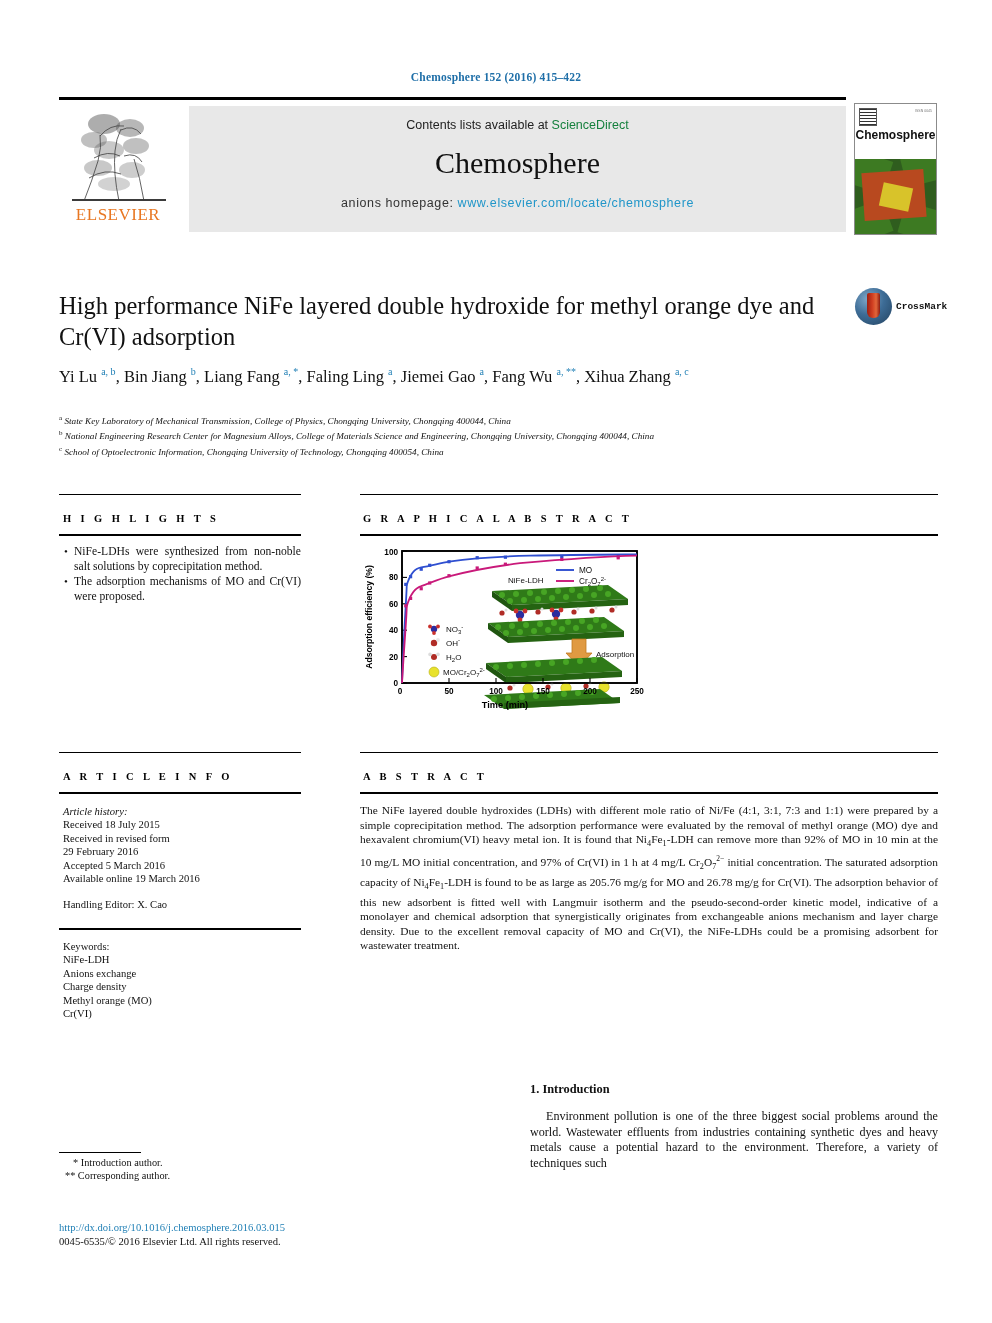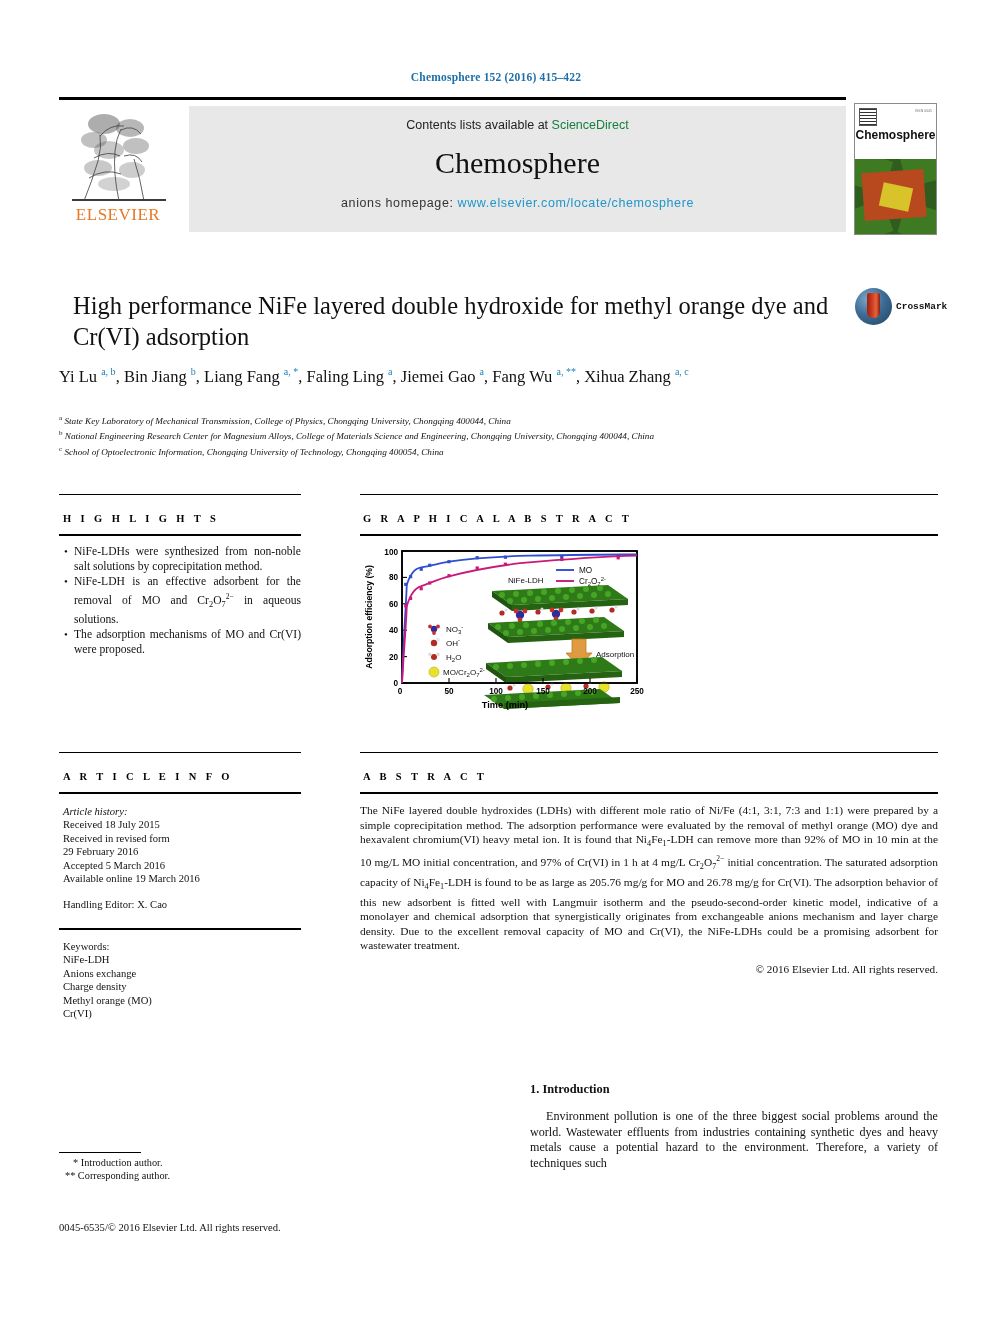--- a/index.html
+++ b/index.html
@@ -63,21 +63,21 @@
      font-family:"Liberation Sans",sans-serif;}
   .cover-title{ position:absolute; left:0; top:24px; width:100%; text-align:center;
      font-family:"Liberation Sans", sans-serif; font-weight:bold; font-size:12px; color:#111;}
   .cover-img{ position:absolute; left:0; top:55px; width:100%; height:75px; background:#2f5d1e; overflow:hidden;}
   .cover-leaf{ position:absolute; background:#3d7a22; }
   .cover-orange{ position:absolute; left:8px; top:12px; width:62px; height:48px;
      background:#b8491f; transform:rotate(-4deg);}
   .cover-yellow{ position:absolute; left:26px; top:26px; width:30px; height:24px;
      background:#d8c32a; transform:rotate(12deg);}
   
-  .title-block{ position:absolute; left:73px; top:290px; width:790px;}
+  .title-block{ position:absolute; left:59px; top:290px; width:790px;}
   .paper-title{
     font-family:"Liberation Serif", serif; font-size:24.5px; line-height:31px;
     color:#111; font-weight:normal;
   }
   .crossmark{
     position:absolute; left:855px; top:288px; width:85px; height:40px;
   }
   .cm-circle{
     position:absolute; left:0; top:0; width:37px; height:37px; border-radius:50%;
     background:radial-gradient(circle at 35% 30%, #7fa8c9 0%, #3d6c96 45%, #22415e 100%);
@@ -258,21 +258,20 @@
   <div class="hr-thin" style="left:360px;top:494px;width:578px;"></div>
 
   <div class="sec-head" style="left:63px;top:513px;">H I G H L I G H T S</div>
   <div class="sec-head" style="left:363px;top:513px;">G R A P H I C A L   A B S T R A C T</div>
 
   <div class="hr-med" style="left:59px;top:534px;width:242px;"></div>
   <div class="hr-med" style="left:360px;top:534px;width:578px;"></div>
 
   <div class="highlights">
     <div class="hl-item">NiFe-LDHs were synthesized from non-noble salt solutions by coprecipitation method.</div>
-    <div class="hl-item">NiFe-LDH is an effective adsorbent for the removal of MO and Cr<sub>2</sub>O<sub>7</sub><sup class="chg">2−</sup> in aqueous solutions.</div>
     <div class="hl-item">The adsorption mechanisms of MO and Cr(VI) were proposed.</div>
   </div>
 
   <div class="ga-box">
     <svg class="chart-svg" width="290" height="168" viewBox="0 0 290 168">
 
       <rect id="plot-bg" x="42" y="8" width="235" height="132" fill="#ffffff" stroke="#000" stroke-width="1.6"></rect>
 
       <g>
 
@@ -513,28 +512,28 @@
   <div class="keywords">
     <div class="it">Keywords:</div>
     <div>NiFe-LDH</div>
     <div>Anions exchange</div>
     <div>Charge density</div>
     <div>Methyl orange (MO)</div>
     <div>Cr(VI)</div>
   </div>
 
   <div class="abstract">The NiFe layered double hydroxides (LDHs) with different mole ratio of Ni/Fe (4:1, 3:1, 7:3 and 1:1) were prepared by a simple coprecipitation method. The adsorption performance were evaluated by the removal of methyl orange (MO) dye and hexavalent chromium(VI) heavy metal ion. It is found that Ni<sub>4</sub>Fe<sub>1</sub>-LDH can remove more than 92% of MO in 10&nbsp;min at the 10&nbsp;mg/L MO initial concentration, and 97% of Cr(VI) in 1&nbsp;h at 4&nbsp;mg/L Cr<sub>2</sub>O<sub>7</sub><sup class="chg">2−</sup> initial concentration. The saturated adsorption capacity of Ni<sub>4</sub>Fe<sub>1</sub>-LDH is found to be as large as 205.76&nbsp;mg/g for MO and 26.78&nbsp;mg/g for Cr(VI). The adsorption behavior of this new adsorbent is fitted well with Langmuir isotherm and the pseudo-second-order kinetic model, indicative of a monolayer and chemical adsorption that synergistically originates from exchangeable anions mechanism and layer charge density. Due to the excellent removal capacity of MO and Cr(VI), the NiFe-LDHs could be a promising adsorbent for wastewater treatment.</div>
-  <div class="copyright">© 2016 Elsevier Ltd. All rights reserved.</div>
 
   <div class="intro-head">1. Introduction</div>
   <div class="intro-body">Environment pollution is one of the three biggest social problems around the world. Wastewater effluents from industries containing synthetic dyes and heavy metals cause a potential hazard to the environment. Therefore, a variety of techniques such</div>
 
   <div class="fn-rule"></div>
   <div class="footnotes">
     <div style="padding-left:14px">* Introduction author.</div>
     <div style="padding-left:6px">** Corresponding author.</div>
   </div>
 
   <div class="doi-block">
+    <div class="doi">http://dx.doi.org/10.1016/j.chemosphere.2016.03.015</div>
     <div>0045-6535/© 2016 Elsevier Ltd. All rights reserved.</div>
   </div>
 
 </div>
 
 </body></html>

